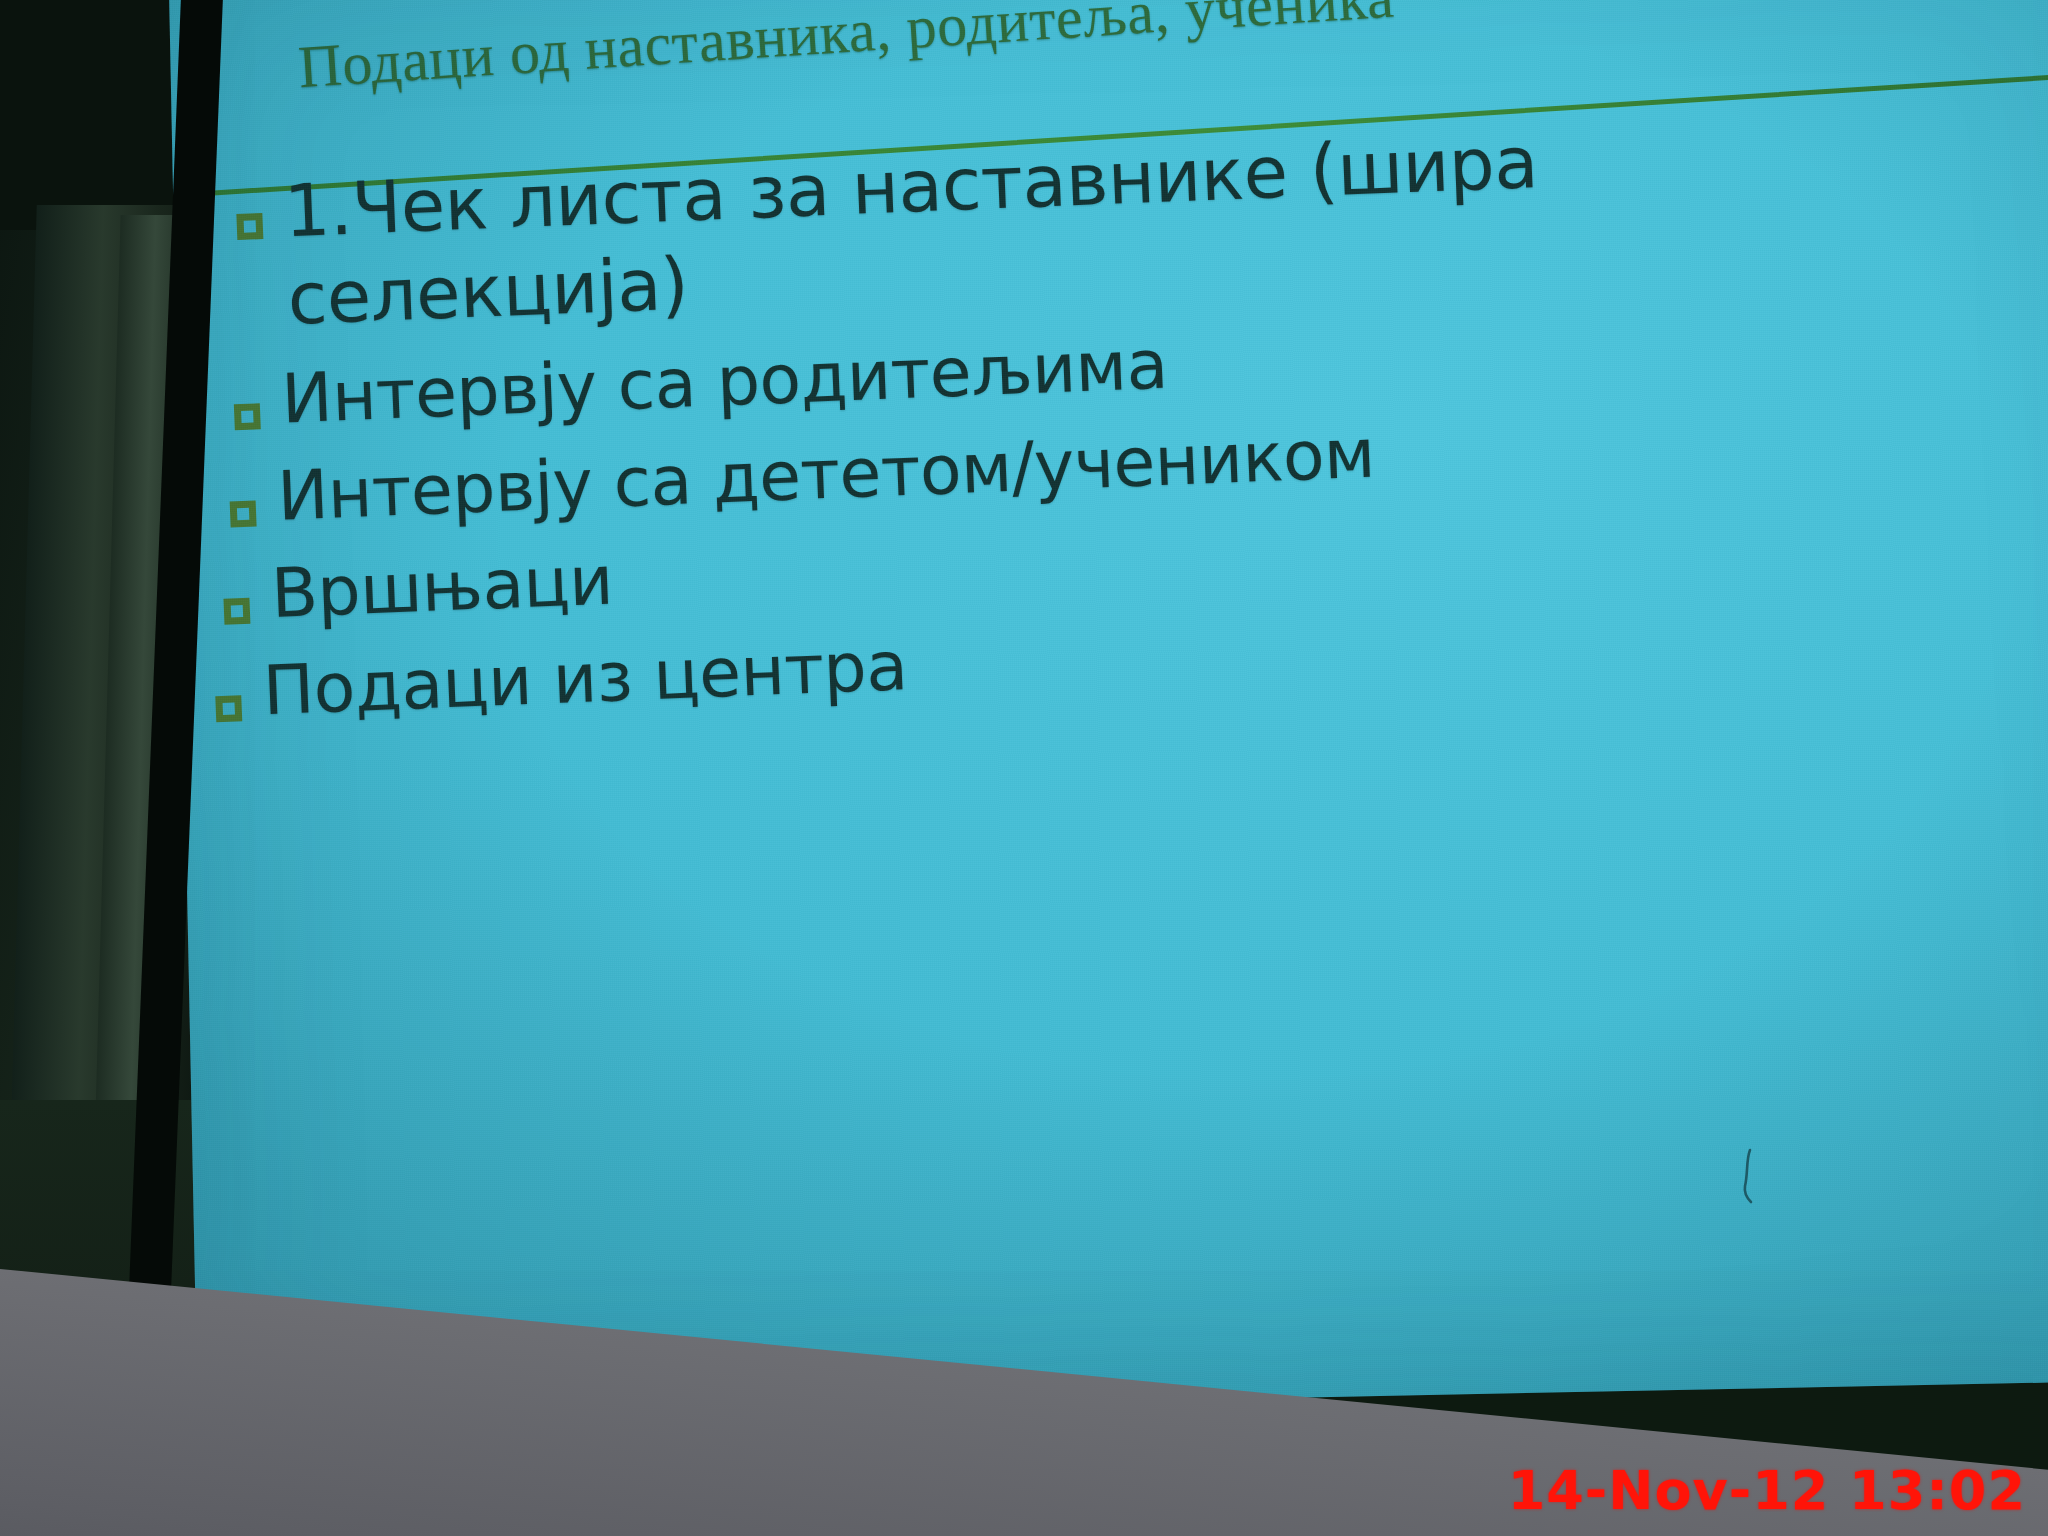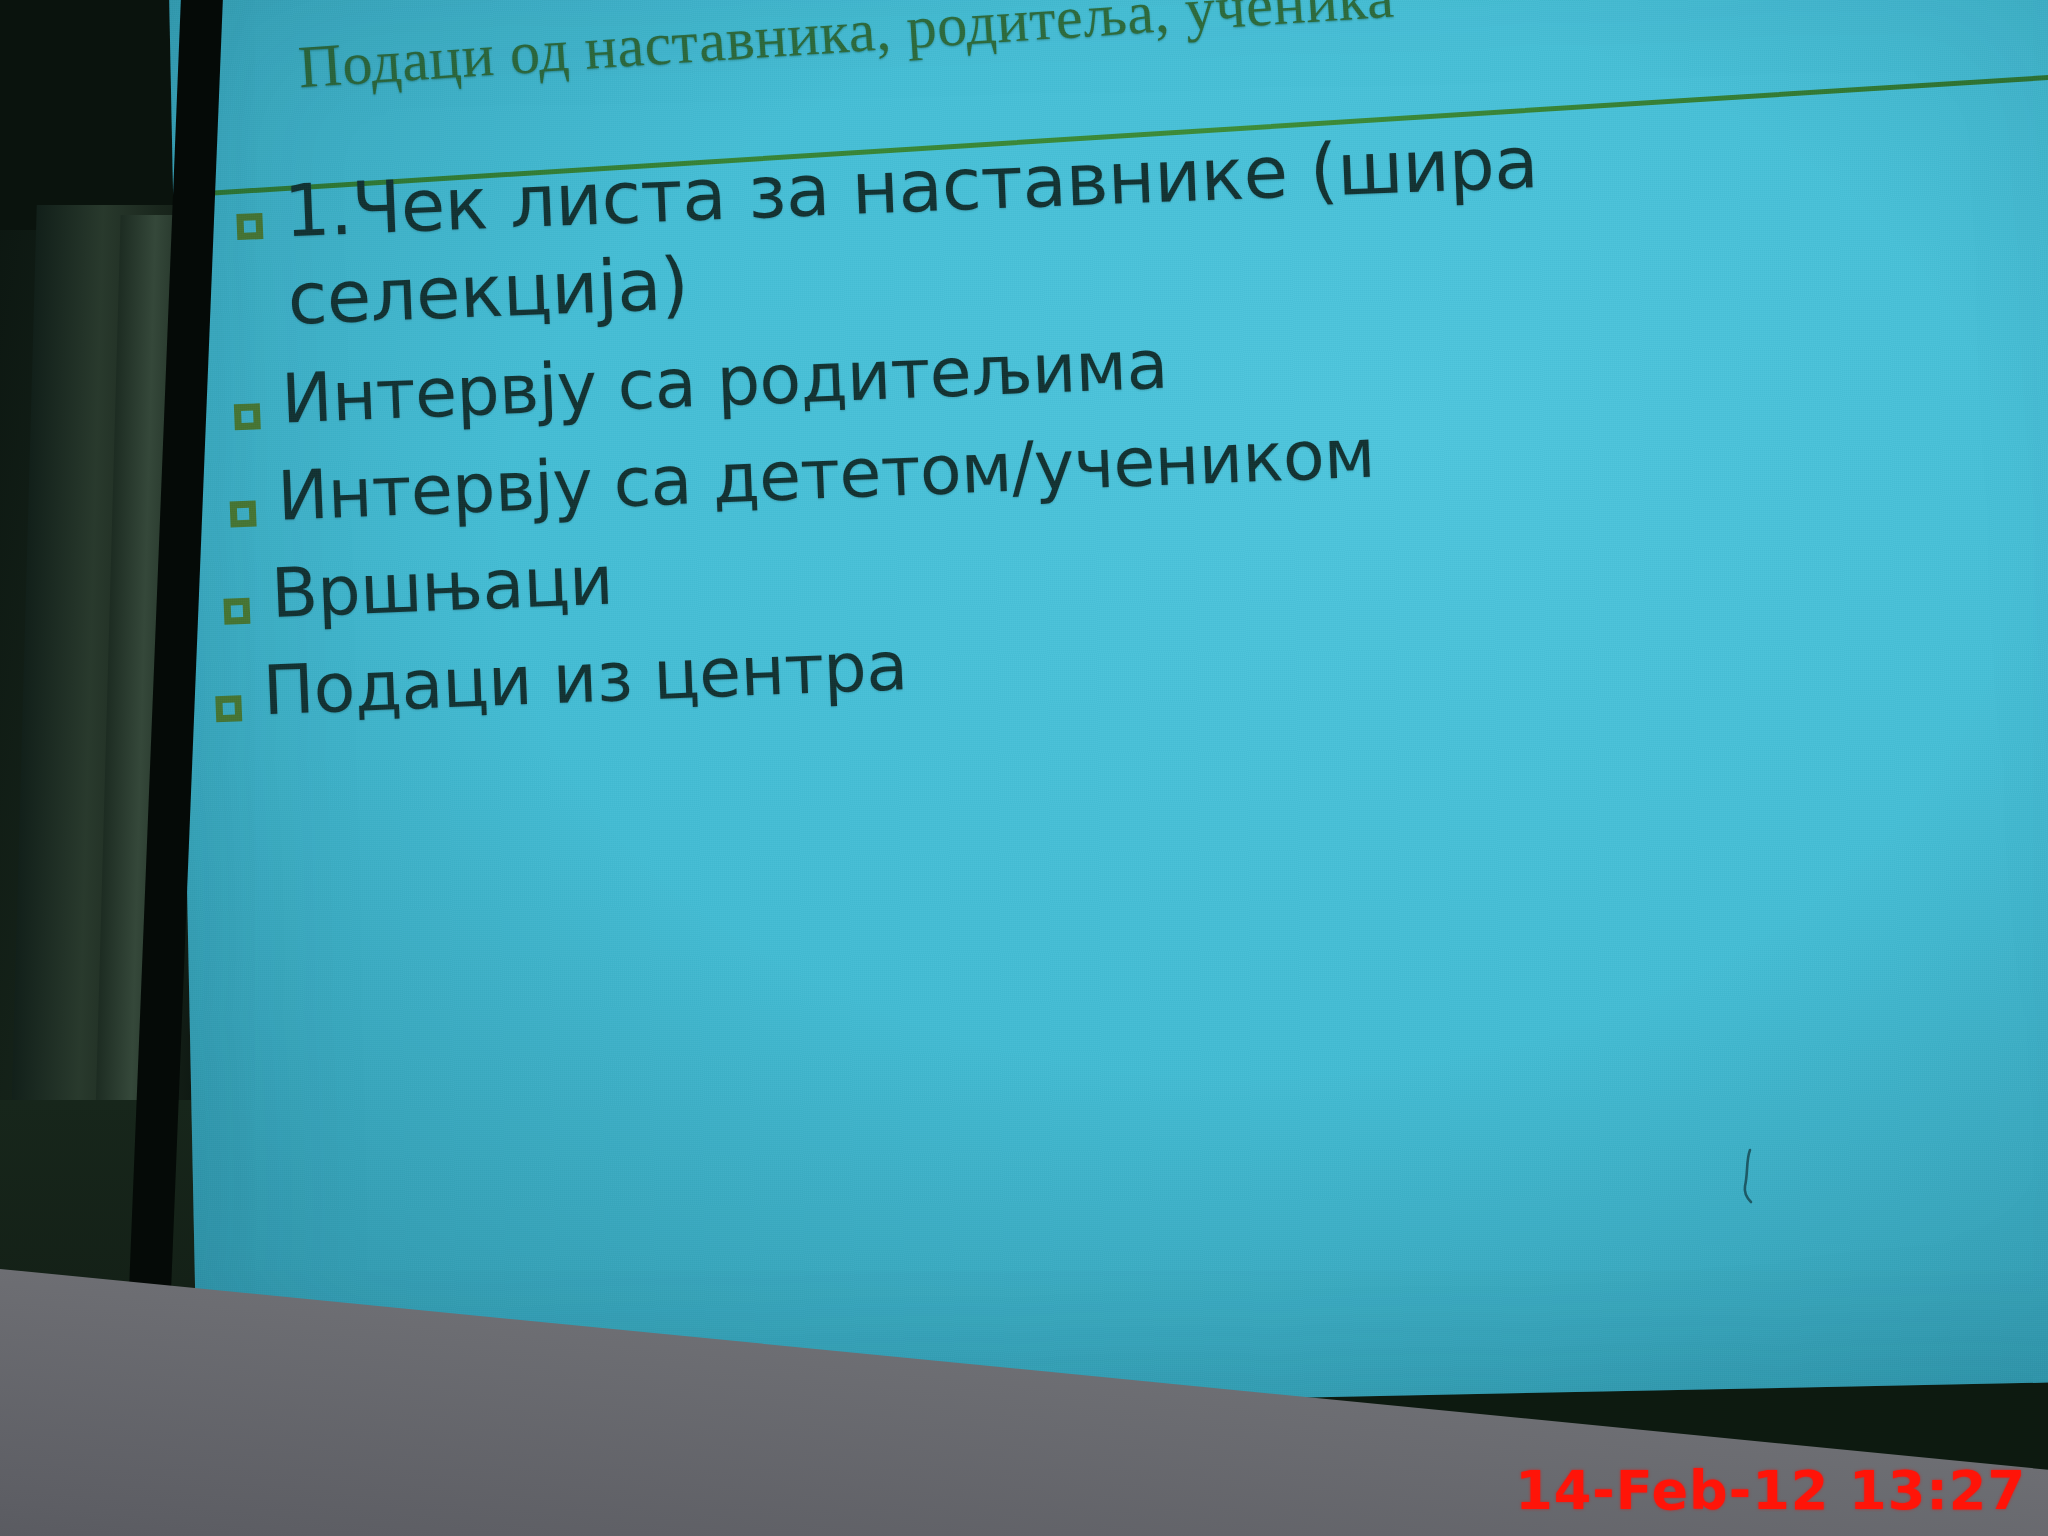--- a/index.html
+++ b/index.html
@@ -273,15 +273,15 @@
   </div>
 
   <div class="screen-left-bezel"></div>
 
   <svg class="scribble" viewBox="0 0 26 56">
     <path d="M14 2 C10 12, 12 26, 9 38 C8 44, 11 50, 15 54" fill="none" stroke="#1d5a66" stroke-width="2.6" stroke-linecap="round"></path>
   </svg>
 
   <div class="bottom-band"></div>
 
-  <div class="datestamp">14-Feb-12 13:27</div>
+  <div class="datestamp">14-Nov-12 13:02</div>
 
 </div>
 
 </body></html>

